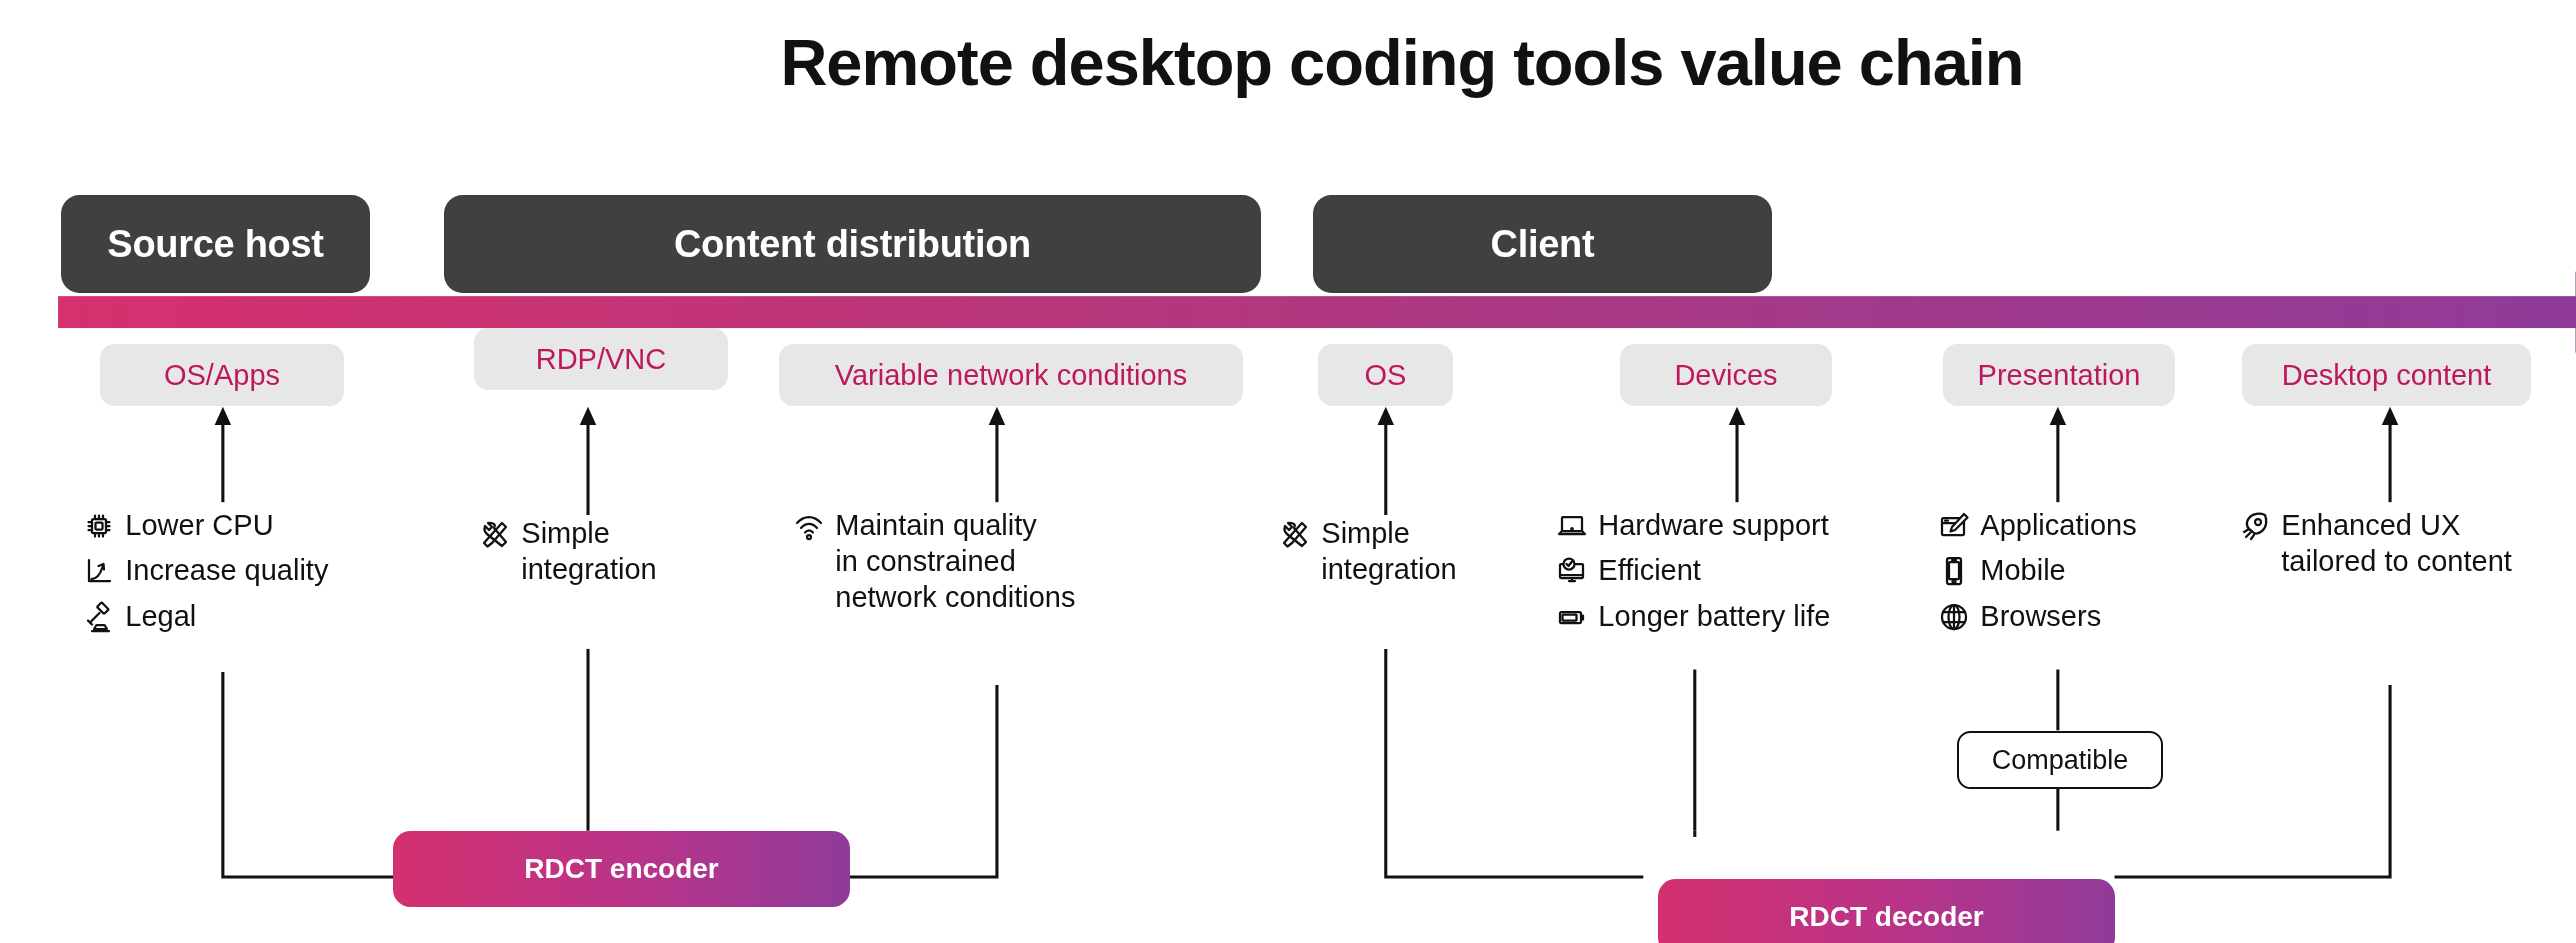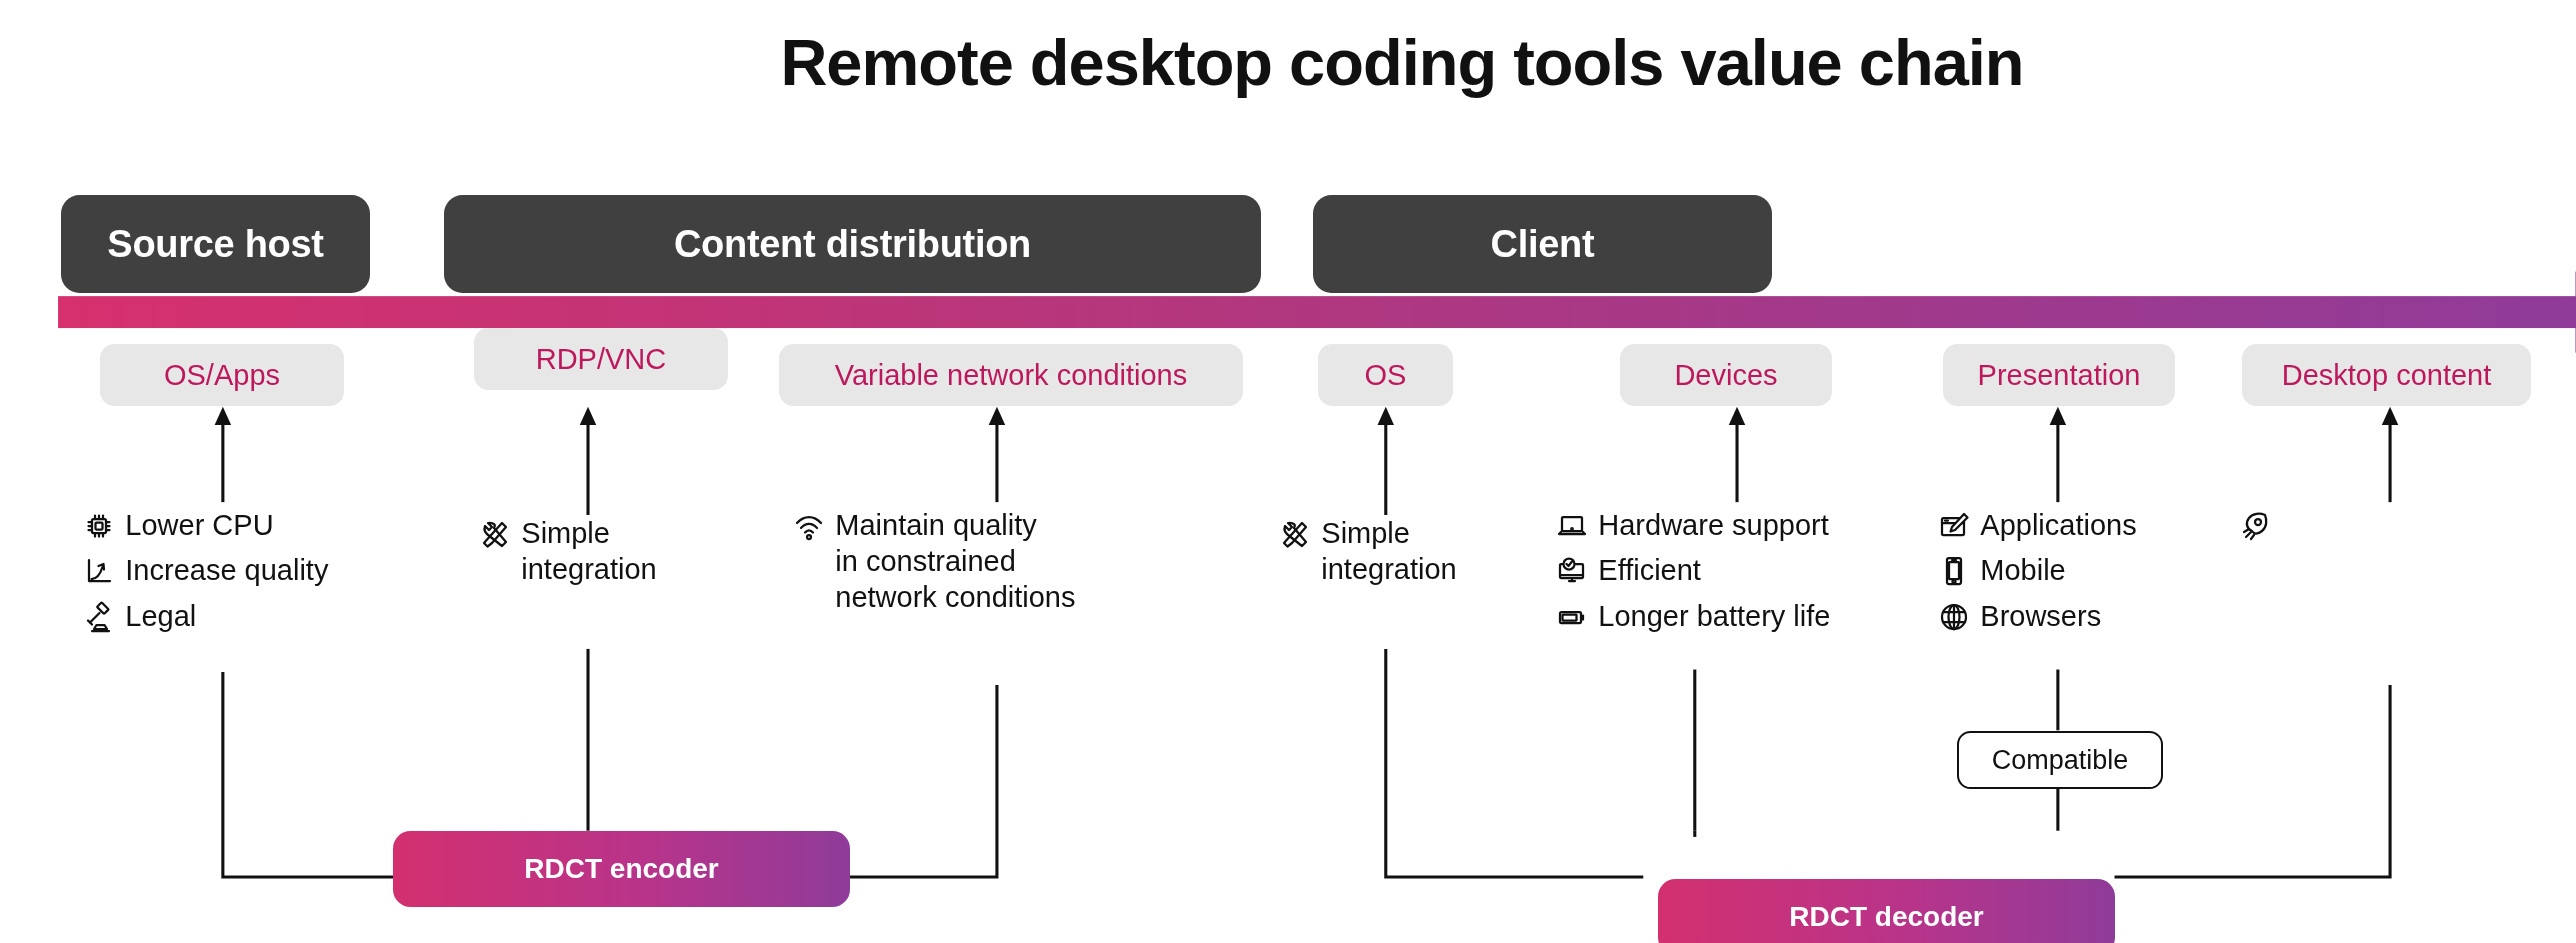--- a/index.html
+++ b/index.html
@@ -391,20 +391,21 @@
           <svg viewBox="0 0 64 64">
             <g fill="none" stroke="#111" stroke-width="4.5" stroke-linecap="round" stroke-linejoin="round">
               <path d="M26 42C16 38 12 26 20 16C28 6 42 6 52 10C56 20 56 34 46 42C36 50 30 48 26 42Z"></path>
               <circle cx="38" cy="24" r="6"></circle>
               <path d="M24 44L14 54"></path>
               <path d="M20 38L10 44"></path>
               <path d="M30 50L24 58"></path>
             </g>
           </svg>
         </span>
+        <span class="benefit-text">Enhanced UX<br>tailored to content</span>
       </div>
     </div>
 
   <div class="codec-box" style="left:393px; top:831px; width:457px;">
     <span>RDCT encoder</span>
   </div>
   <div class="codec-box" style="left:1658px; top:831px; width:457px;margin-top:48px;">
     <span>RDCT decoder</span>
   </div>
 

